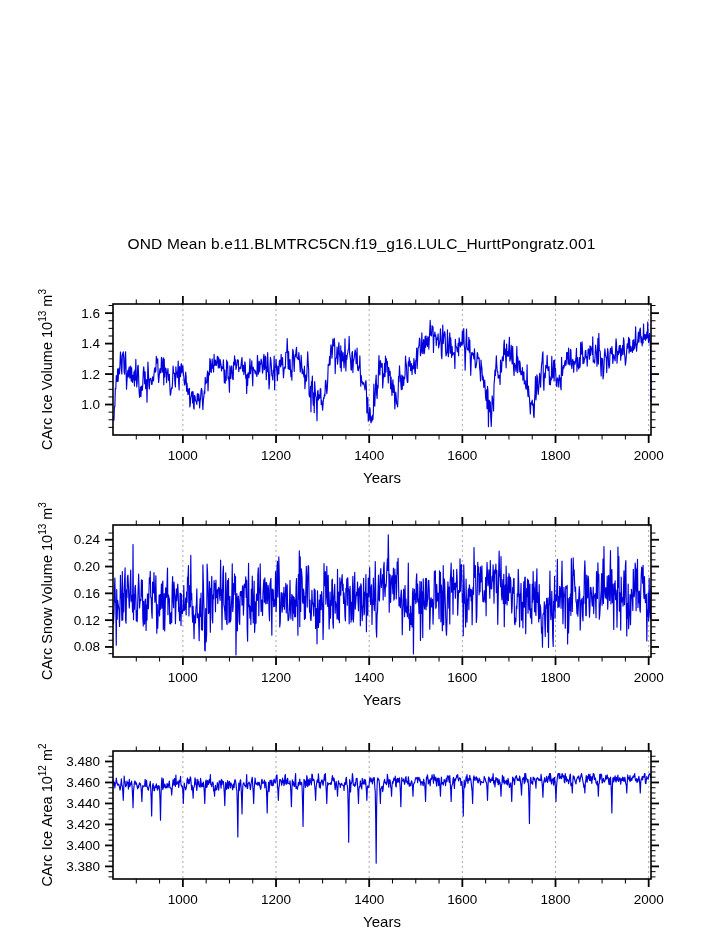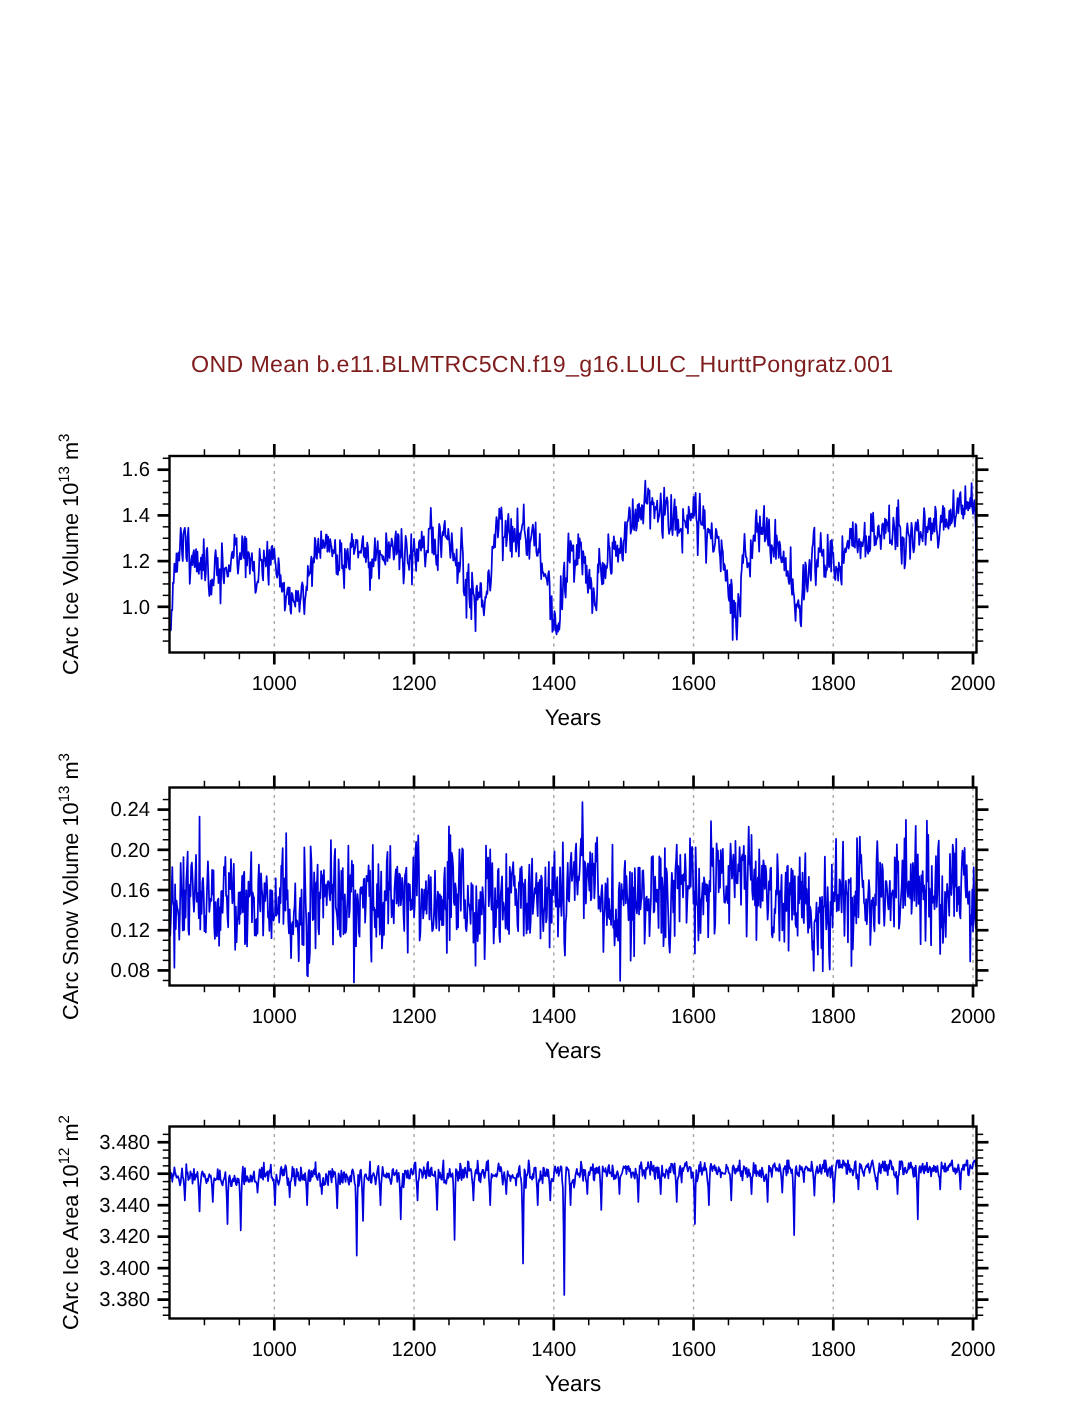--- a/index.html
+++ b/index.html
@@ -1,19 +1,19 @@
 <!DOCTYPE html>
 <html><head>
 <meta charset="utf-8">
 <style>
   html,body{margin:0;padding:0;background:#ffffff;}
   body{width:723px;height:935px;position:relative;font-family:"Liberation Sans",sans-serif;}
   .figure{position:absolute;left:0;top:0;width:723px;height:935px;background:#fff;}
   .chart-title{position:absolute;top:235px;left:0;width:723px;text-align:center;
-               font-size:15.5px;color:#7f1d1d;letter-spacing:0.2px;}
+               font-size:15.5px;color:#000000;letter-spacing:0.2px;}
   svg{position:absolute;left:0;top:0;}
   text{font-family:"Liberation Sans",sans-serif;fill:#000;}
 </style>
 </head>
 <body>
 
 <div class="figure">
   <div class="chart-title">OND Mean b.e11.BLMTRC5CN.f19_g16.LULC_HurttPongratz.001</div>
   <svg id="chart-svg" width="723" height="935" viewBox="0 0 723 935">
       <g>

